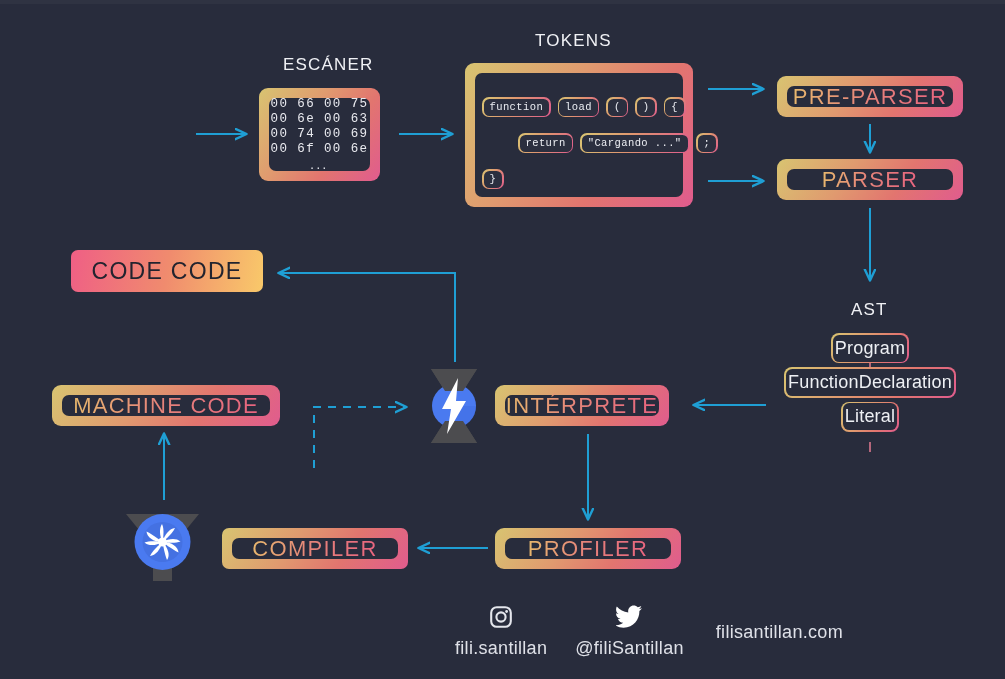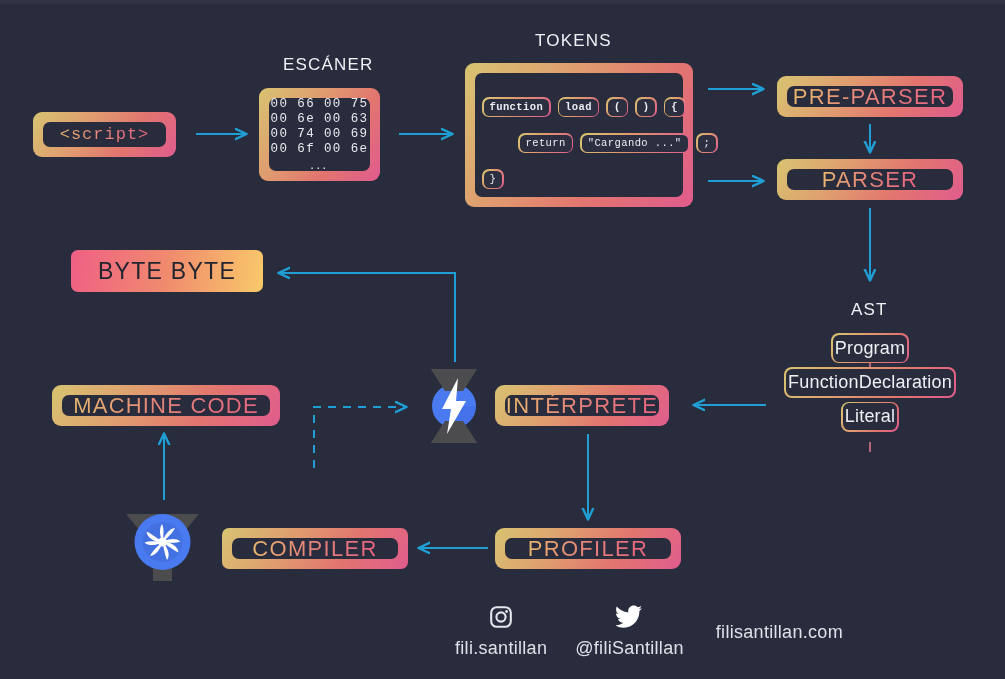--- a/index.html
+++ b/index.html
@@ -188,39 +188,34 @@
       <line x1="870" y1="362" x2="870" y2="372"></line>
       <line x1="870" y1="402" x2="870" y2="412"></line>
       <line x1="870" y1="442" x2="870" y2="452"></line>
     </g>
   </svg>
 
   <div class="slabel" style="left:283px; top:55px;">ESCÁNER</div>
   <div class="slabel" style="left:535px; top:31px;">TOKENS</div>
   <div class="slabel" style="left:851px; top:300px;">AST</div>
 
-  <div class="gbox" id="script-box">
-    <div class="inner">
-      <span class="gtext">&lt;script&gt;</span>
-    </div>
-  </div>
 
   <div class="gbox" id="scanner-box">
     <div class="inner">
       <div class="hexline">00 66 00 75</div>
       <div class="hexline">00 6e 00 63</div>
       <div class="hexline">00 74 00 69</div>
       <div class="hexline">00 6f 00 6e</div>
       <div class="hexdots">...</div>
     </div>
   </div>
 
   <div class="gbox" id="tokens-box">
     <div class="inner">
-      <div class="tokrow" style="left:7px; top:24px;font-weight:bold;">
+      <div class="tokrow" style="left:7px; top:24px;">
         <span class="pill">
             <span>function</span>
           </span>
         <span class="pill">
             <span>load</span>
           </span>
         <span class="pill">
             <span>(</span>
           </span>
         <span class="pill">
@@ -272,21 +267,21 @@
         </span>
     </div>
     <div class="astrow">
       <span class="astbox">
           <span>Literal</span>
         </span>
     </div>
   </div>
 
   <div id="bytecode">
-    <span>BYTE BYTE</span>
+    <span>CODE CODE</span>
   </div>
 
   <div class="gbox" id="interprete-box">
     <div class="inner">
       <span class="gtext">INTÉRPRETE</span>
     </div>
   </div>
 
   <div class="gbox" id="machine-box">
     <div class="inner">

